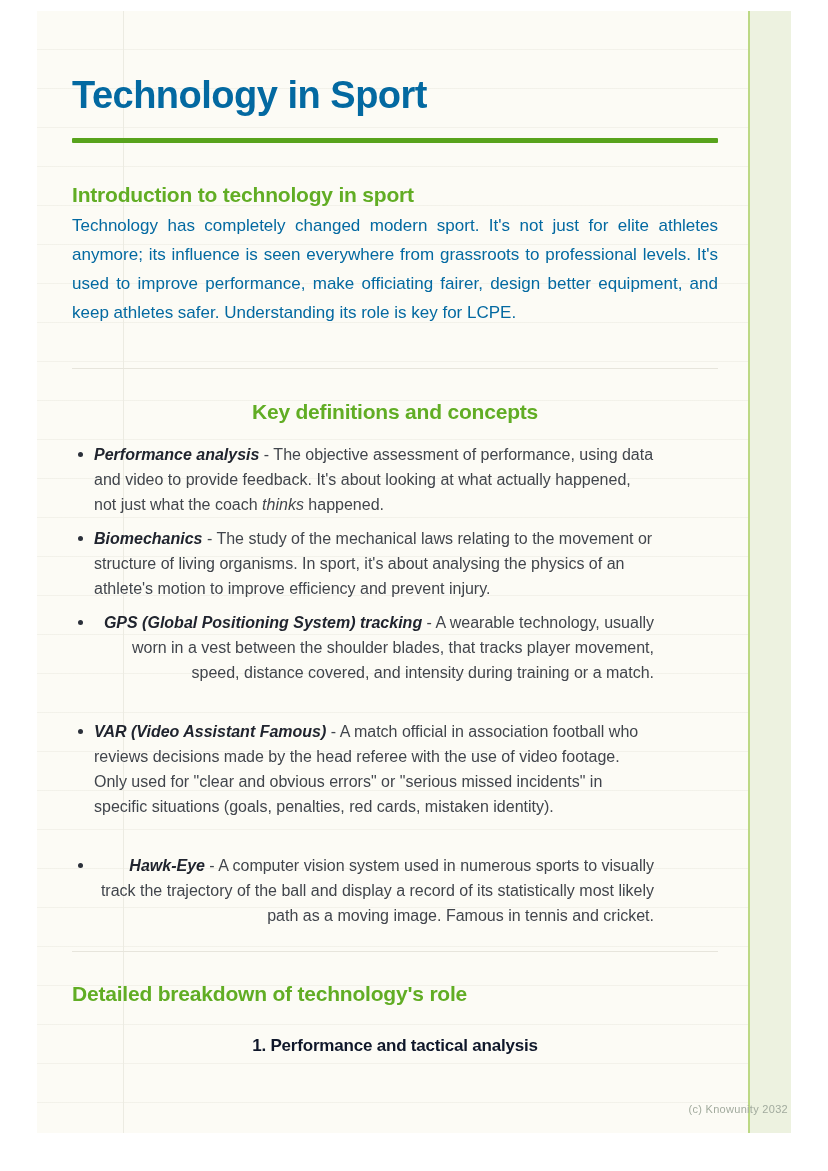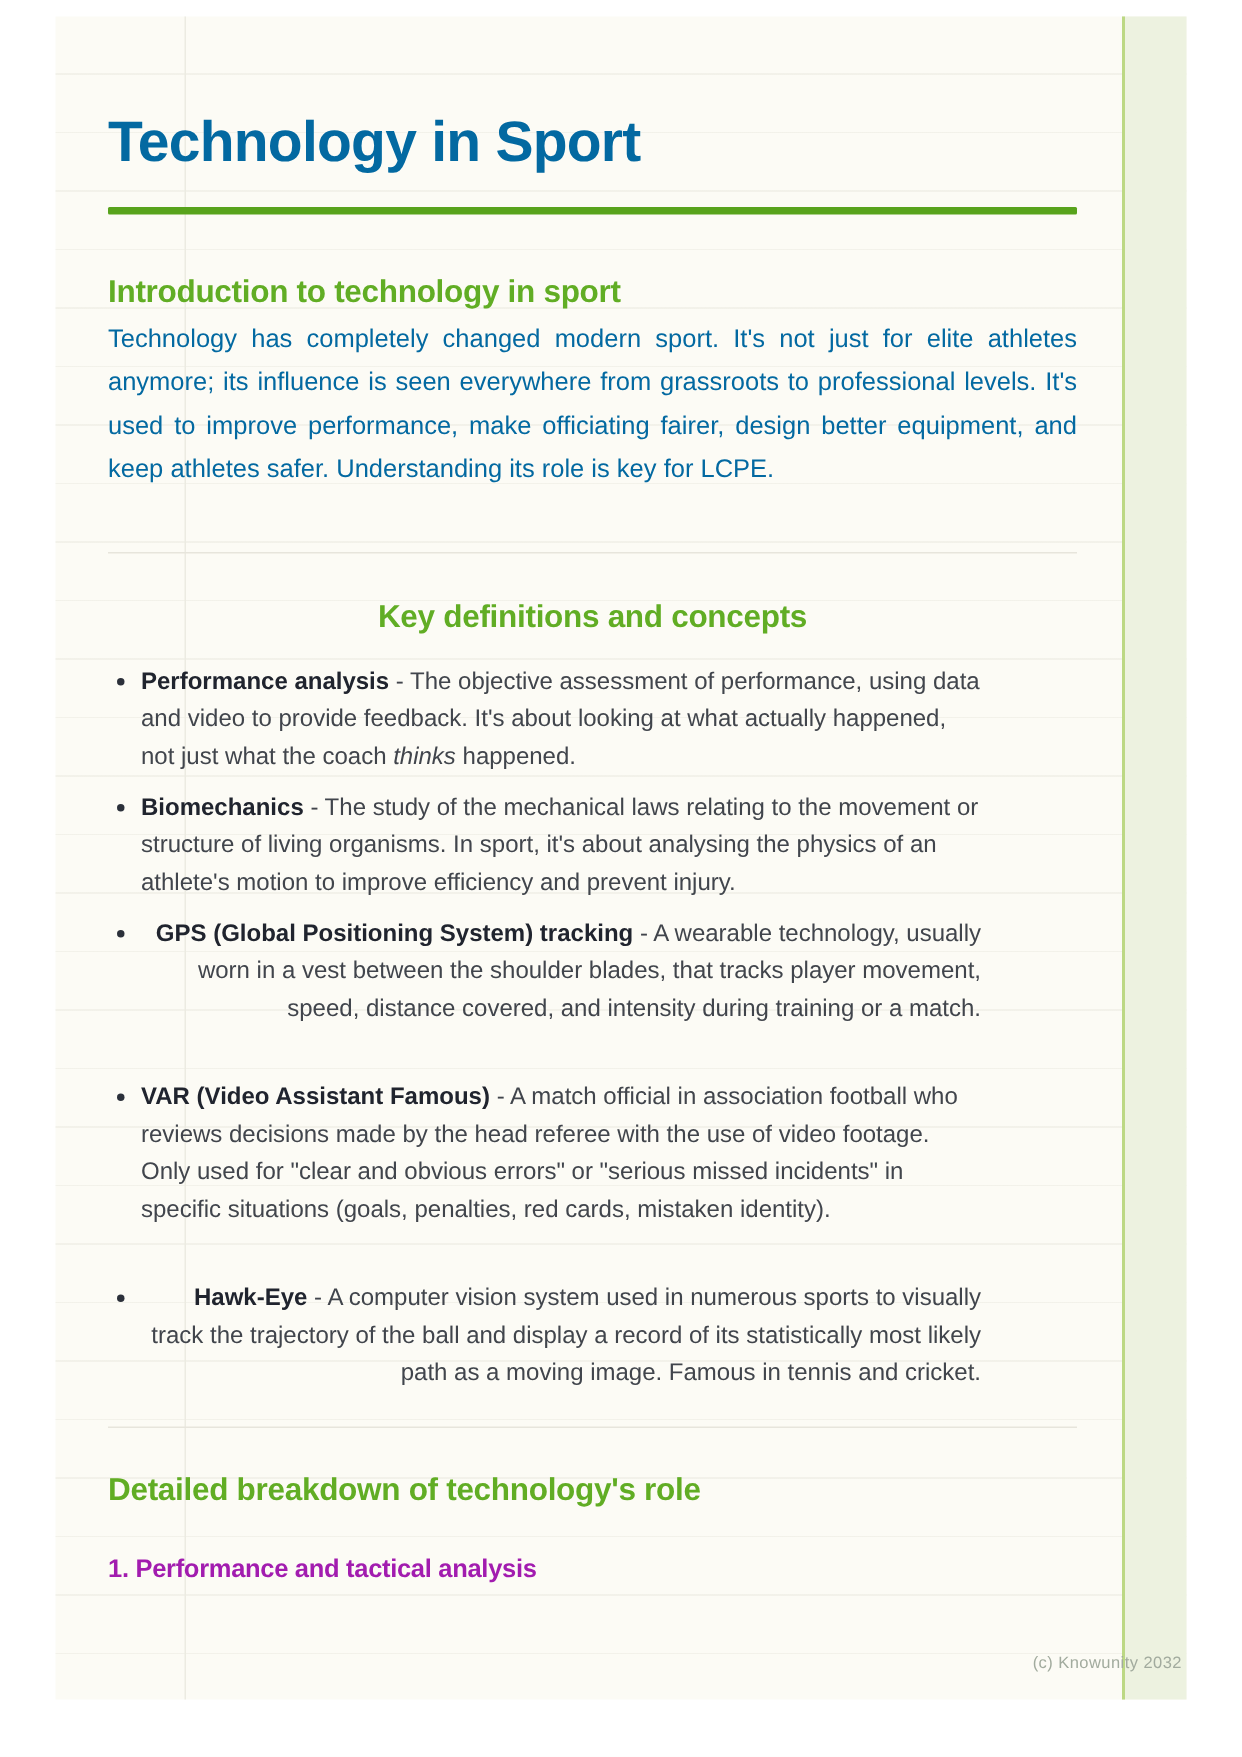--- a/index.html
+++ b/index.html
@@ -97,28 +97,29 @@
   li.def-item:nth-child(1) { min-height: 75px; }
   li.def-item:nth-child(2) { min-height: 75px; }
   li.def-item:nth-child(3) { min-height: 100px; text-align: right; }
   li.def-item:nth-child(4) { min-height: 125px; }
   li.def-item:nth-child(5) { min-height: 75px; text-align: right; }
   .bullet-dot {
     position: absolute; left: 6px; top: 10px;
     width: 5px; height: 5px; border-radius: 50%;
     background: #2b303a;
   }
-  .term { font-weight: bold; color: #20242e; }
+  .term { font-weight: bold; color: #20242e; font-style: italic; }
   .desc em { font-style: italic; }
 
   h3.subsection-heading {
     margin-top: 28px;
     font-size: 17px; line-height: 22px;
     font-weight: bold; letter-spacing: -0.2px;
-    color: #a21caf;
+    color: #0f172a;
+    text-align: center;
   }
 
   .footer {
     position: absolute; top: 1092px; right: 3px;
     z-index: 3;
     font-size: 11px; letter-spacing: 0.3px;
     color: #a2ab9e;
   }
 </style>
 </head>

